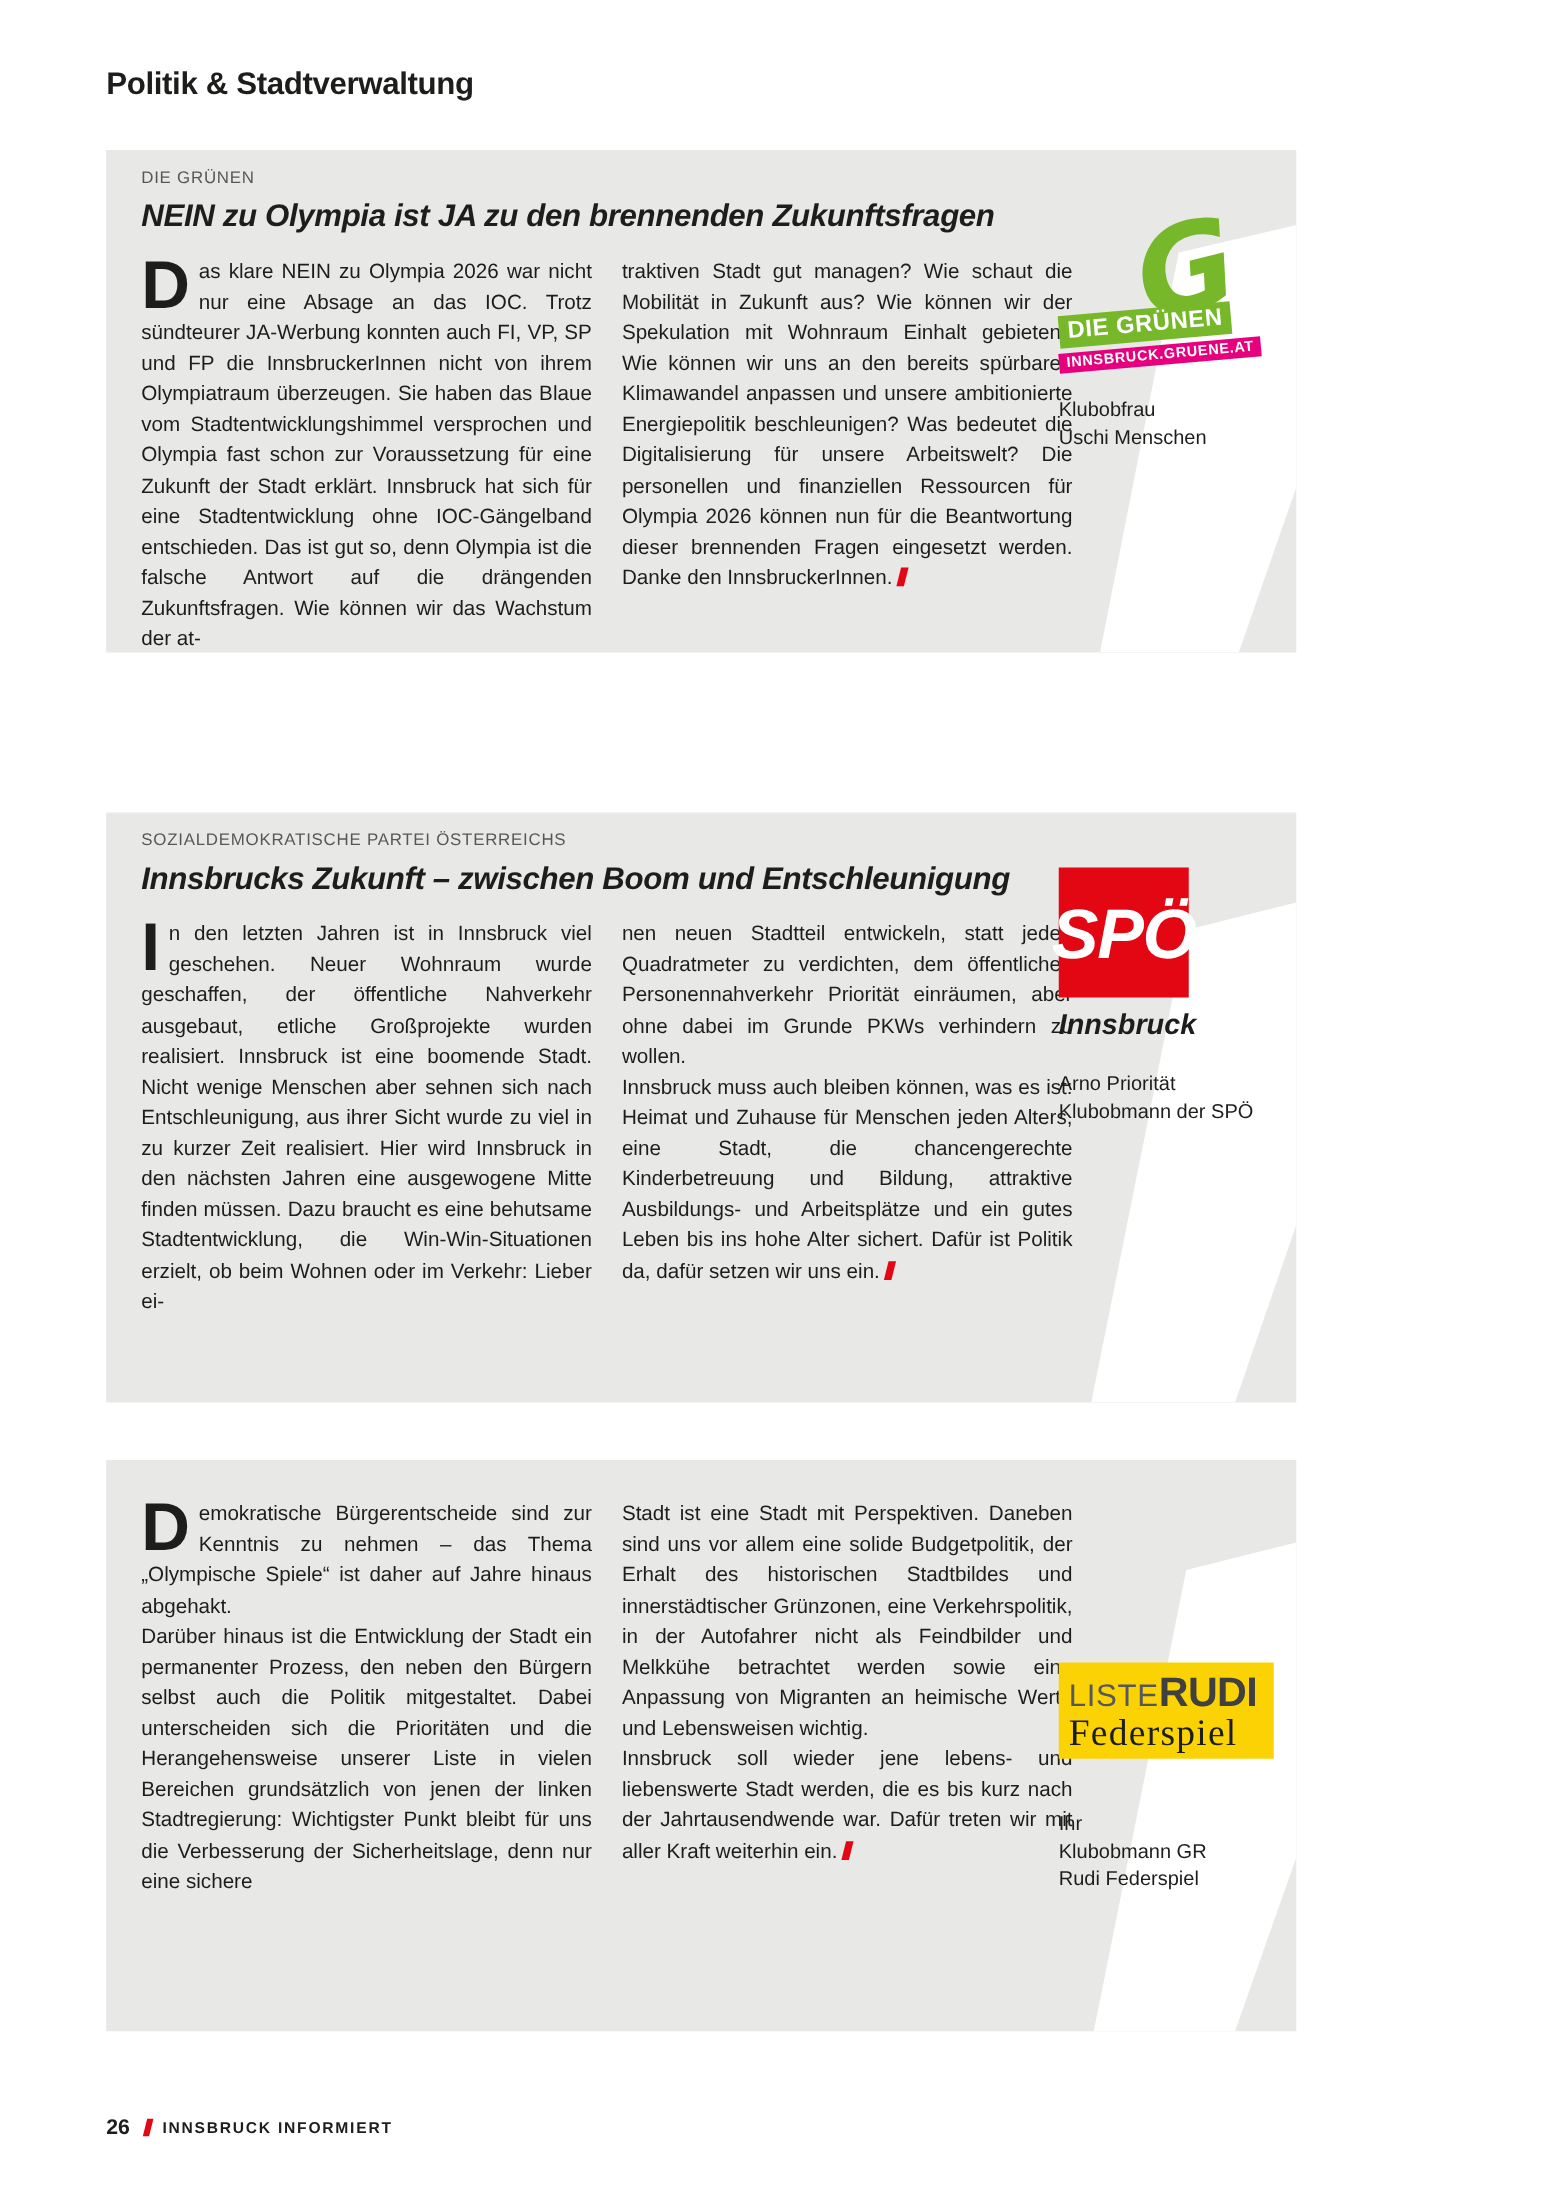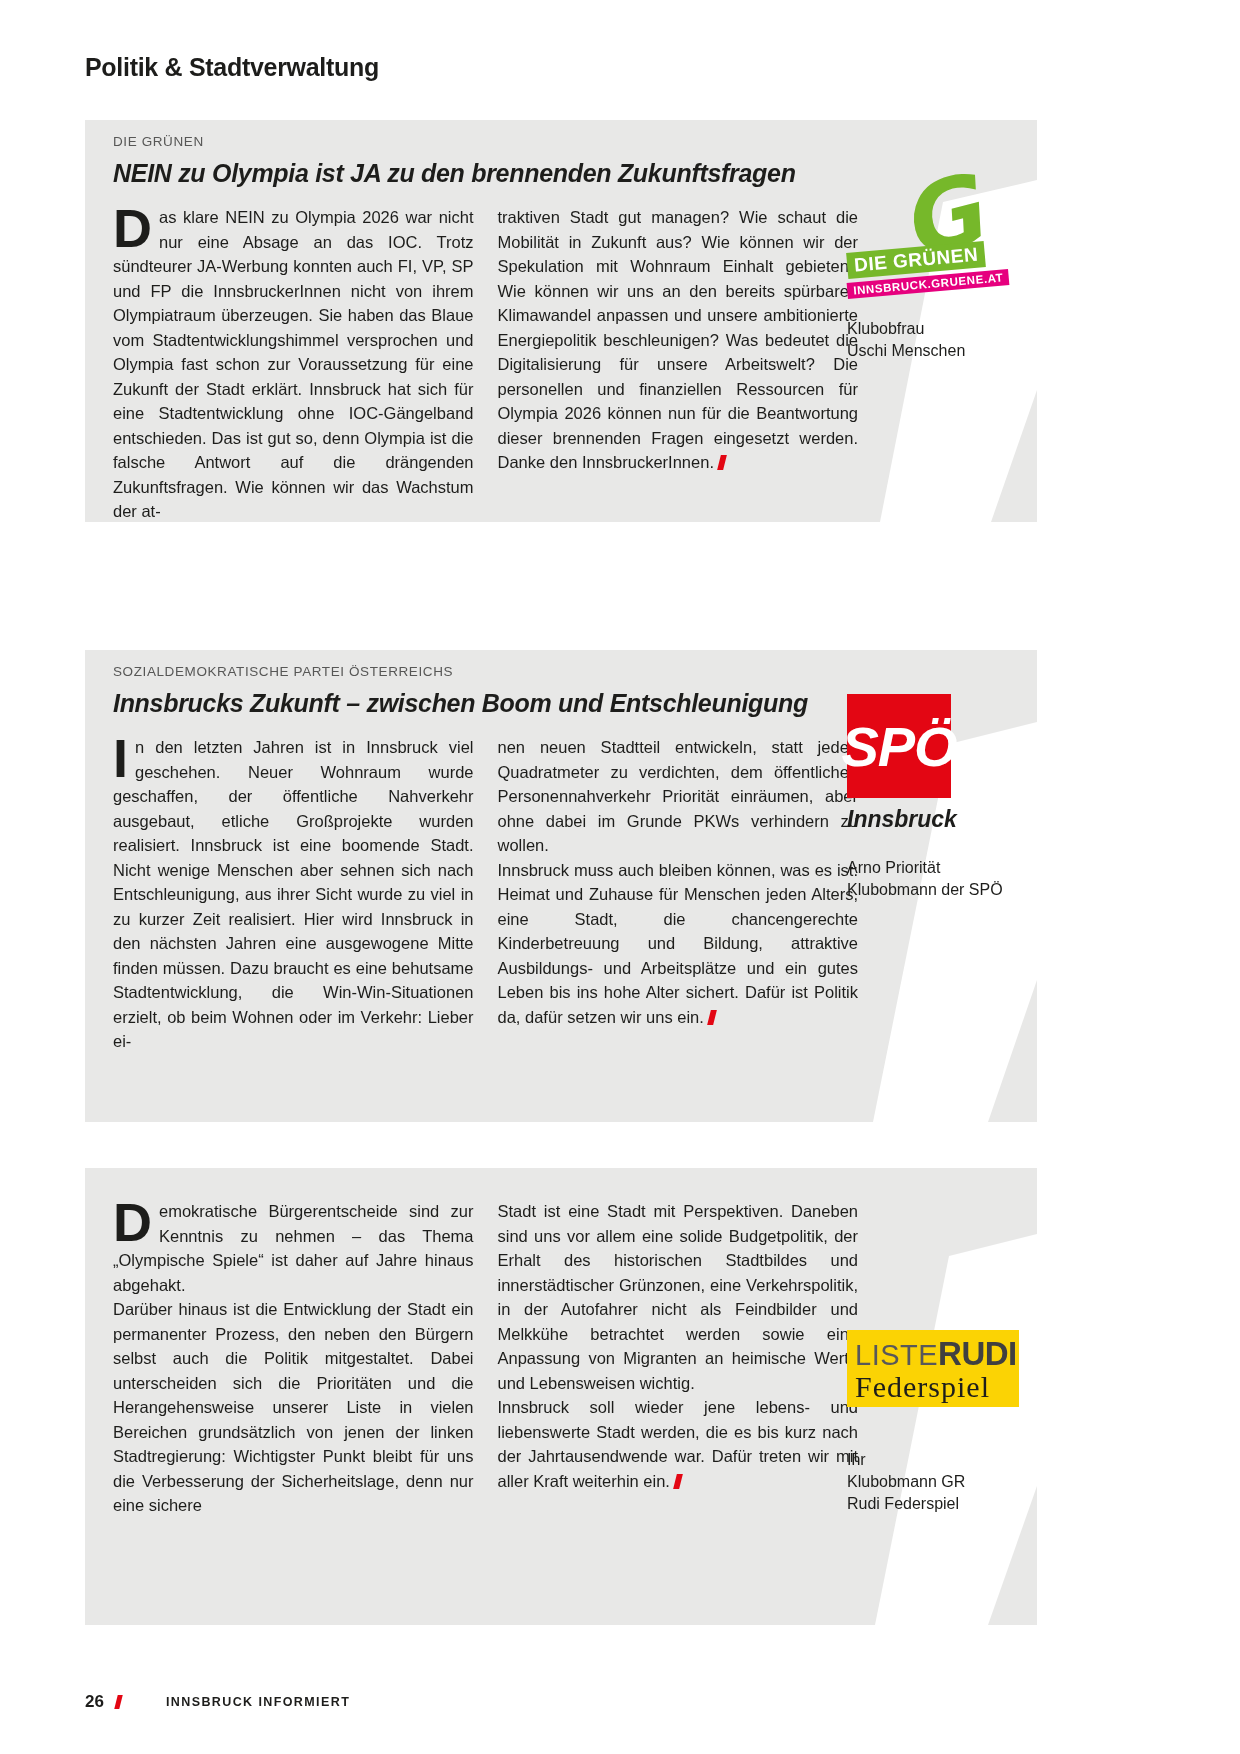--- a/index.html
+++ b/index.html
@@ -69,35 +69,35 @@
   }
   .spoe-text{color:#ffffff;font-size:56px;font-weight:700;font-style:italic;letter-spacing:-1px;}
   .spoe-sub{font-size:23px;font-weight:700;font-style:italic;color:#1d1d1b;margin-top:8px;}
   .side2 .caption{margin-top:24px;}
   
   .side3{padding-top:162px;}
   .rudi-box{
     width:172px;box-sizing:border-box;background:#fbd304;padding:5px 8px 6px 8px;
   }
   .rudi-line1{white-space:nowrap;}
-  .rudi-liste{font-size:29px;color:#58585a;letter-spacing:0.5px;}
+  .rudi-liste{font-size:25px;color:#58585a;letter-spacing:0.5px;}
   .rudi-rudi{font-size:33px;font-weight:900;color:#404040;letter-spacing:-0.5px;}
   .rudi-name{
     font-family:"Liberation Serif", serif;font-size:30px;color:#1d1d1b;
     letter-spacing:1px;line-height:28px;
   }
   .side3 .caption{margin-top:42px;}
   
   .footer{position:absolute;left:85px;top:1692px;display:flex;align-items:center;}
   .page-num{font-size:17px;font-weight:700;color:#1d1d1b;}
   .footer-mark{
     display:inline-block;width:5px;height:14px;background:#e30613;
     transform:skewX(-14deg);margin:0 9px 0 12px;
   }
-  .footer-title{font-size:12.5px;font-weight:700;letter-spacing:1.4px;color:#1d1d1b;margin-left:36px;}
+  .footer-title{font-size:12.5px;font-weight:700;letter-spacing:1.4px;color:#1d1d1b;}
 </style>
 </head>
 <body>
 
 <h1 class="page-header">Politik &amp; Stadtverwaltung</h1>
 
 <section class="article-box box1">
   <div class="cutout"></div>
   <div class="box-inner">
     <div class="party-label">DIE GRÜNEN</div>

